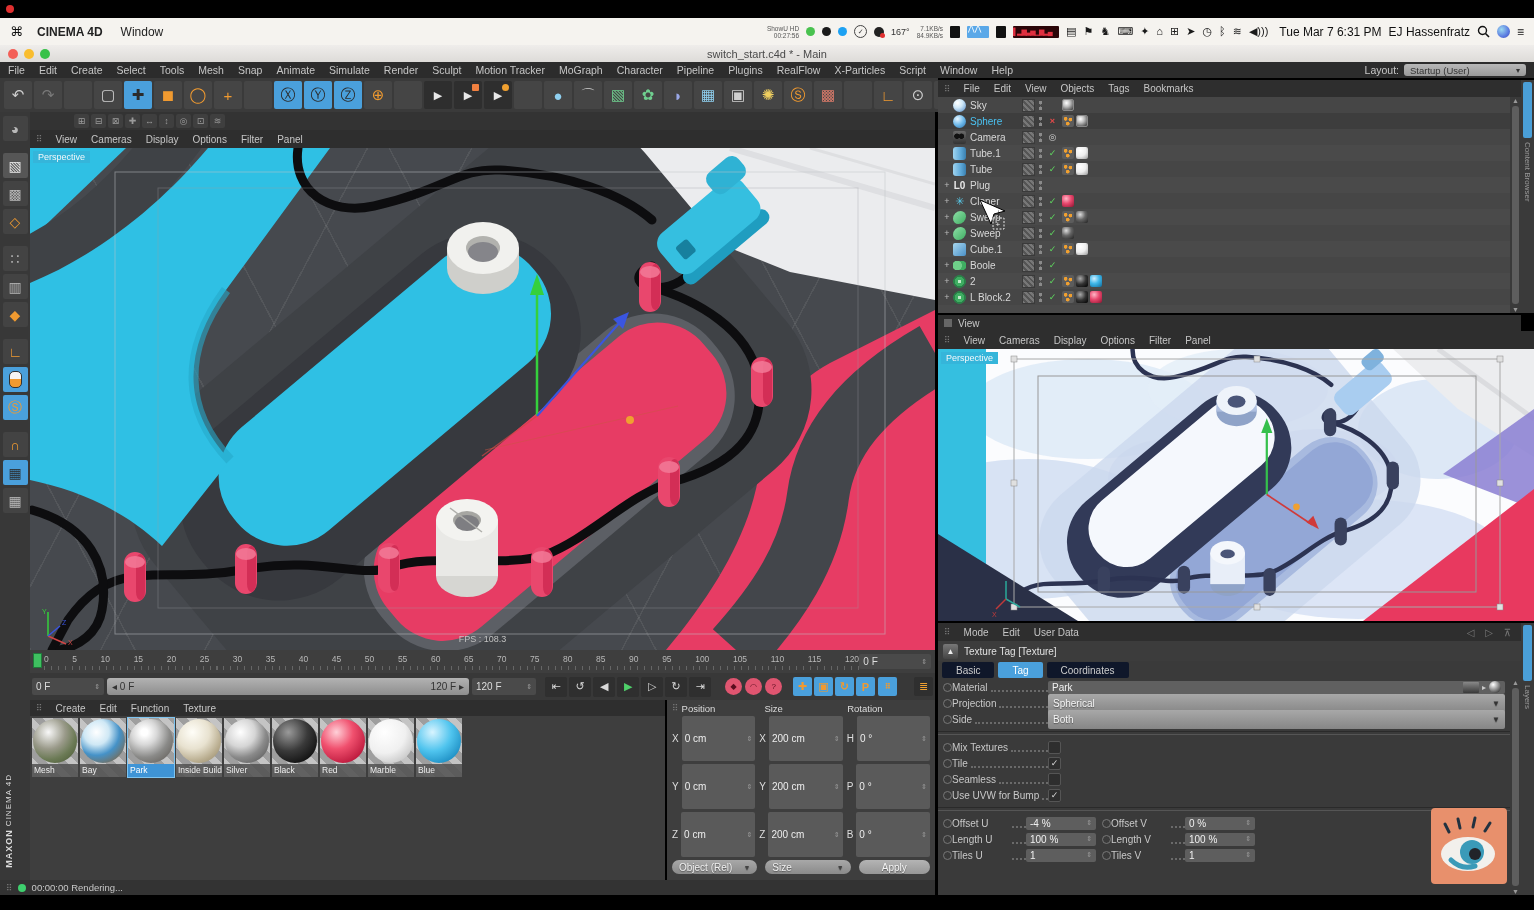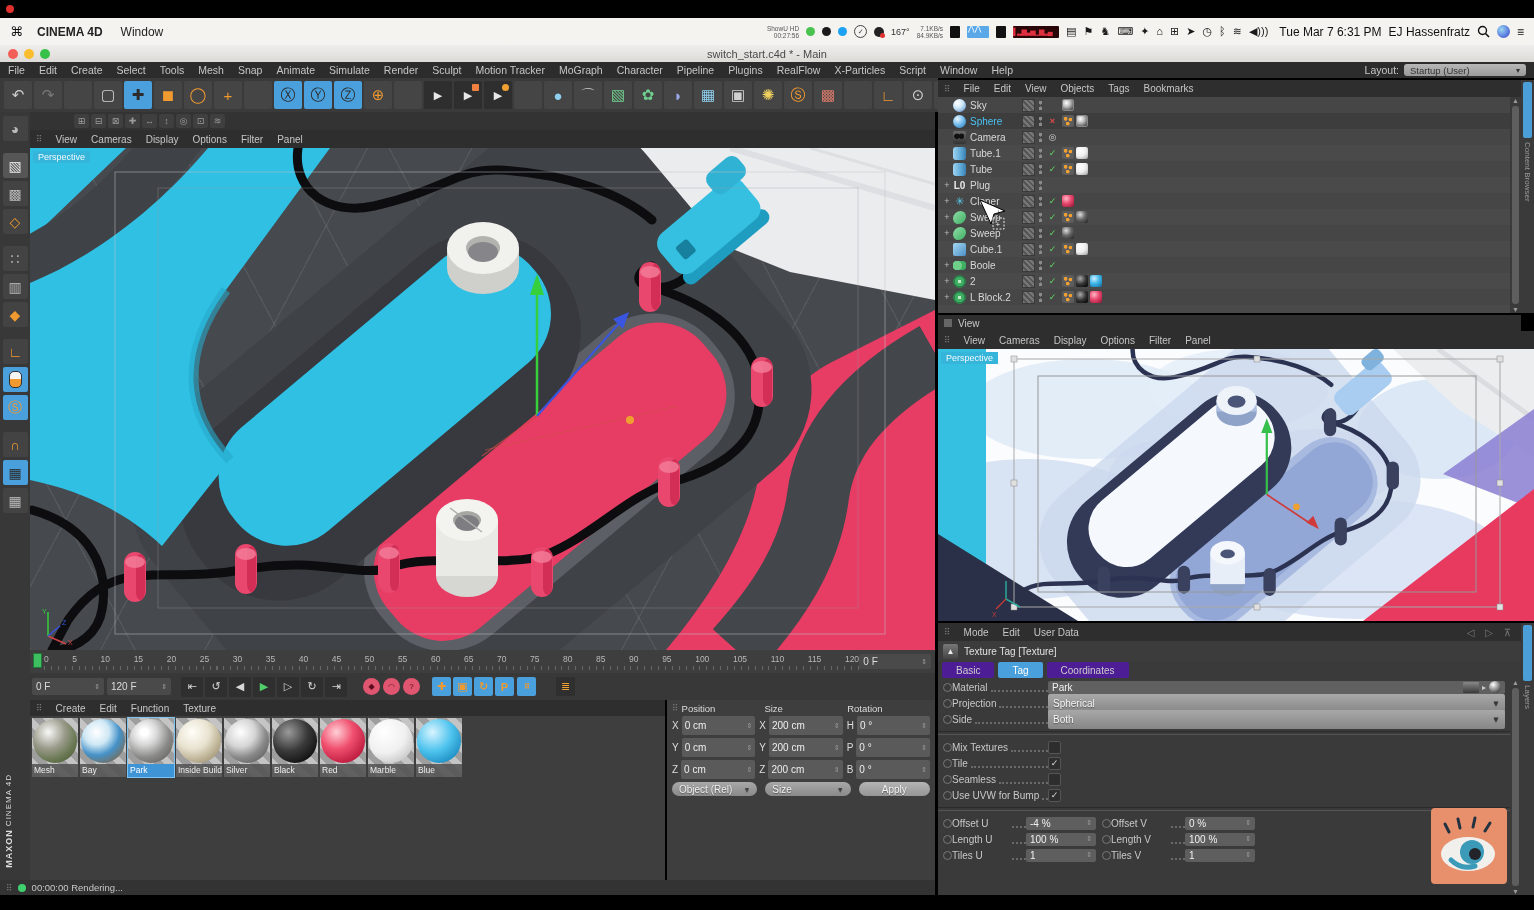--- a/index.html
+++ b/index.html
@@ -144,21 +144,21 @@
   .b-red{background:radial-gradient(circle at 35% 30%,#ffd0d8,#f0506e 40%,#c21f42 75%,#8e1430);}
   .b-marble{background:radial-gradient(circle at 35% 30%,#ffffff,#f0f0f0 50%,#c9c9c9 80%,#a8a8a8);}
   .b-blue{background:radial-gradient(circle at 35% 30%,#d8f4ff,#4fc4ee 45%,#1e8fc4 80%,#0e6a9a);}
   
   #coords{left:667px;top:700px;width:268px;height:180px;background:#3e3e3e;padding:3px 5px;box-sizing:border-box;}
   #coords .hd{display:flex;font-size:9.5px;color:#ddd;margin-bottom:2px;gap:0;}
   #coords .hd span{flex:1;}
   .crow{display:flex;gap:4px;margin-bottom:3px;}
   .cpair{display:flex;align-items:center;flex:1;gap:3px;color:#ddd;}
   .cfield{background:#5a5a5a;border-radius:2px;height:13px;flex:1;display:flex;align-items:center;
-          justify-content:space-between;padding:3px 3px;color:#eee;}
+          justify-content:space-between;padding:16px 3px;color:#eee;}
   .spn{color:#9a9a9a;font-size:7px;}
   .cdrops{display:flex;gap:8px;margin-top:3px;}
   .cdrop{background:linear-gradient(#a8a8a8,#8a8a8a);border-radius:7px;height:14px;flex:1;color:#efefef;
          text-shadow:0 1px 1px #555;display:flex;align-items:center;justify-content:space-between;padding:0 7px;}
   .capply{background:linear-gradient(#b4b4b4,#969696);border-radius:7px;height:14px;flex:1;color:#f5f5f5;
           text-shadow:0 1px 1px #555;display:flex;align-items:center;justify-content:center;}
   
   #statusbar{left:0;top:880px;width:935px;height:15px;background:#333;display:flex;align-items:center;
              padding:0 6px;box-sizing:border-box;gap:6px;font-size:9.5px;}
   .gdot{width:8px;height:8px;border-radius:50%;background:#3ecf6e;}
@@ -214,21 +214,21 @@
   #rv-menu{left:938px;top:331px;width:596px;height:18px;}
   #renderview{left:938px;top:349px;width:596px;height:272px;background:#fff;overflow:hidden;}
   
   #am-menu{left:938px;top:623px;width:583px;height:18px;justify-content:flex-start;}
   #am-menu .right{margin-left:auto;color:#777;letter-spacing:4px;}
   #am-title{left:938px;top:641px;width:583px;height:20px;background:#3c3c3c;display:flex;align-items:center;
             gap:6px;padding:0 5px;box-sizing:border-box;color:#e0e0e0;}
   .ticon{width:15px;height:15px;background:linear-gradient(#777,#444);border-radius:2px;color:#eee;font-size:8px;
          display:flex;align-items:center;justify-content:center;}
   #am-tabs{left:938px;top:661px;width:583px;height:18px;background:#3a3a3a;display:flex;gap:4px;padding:1px 4px;box-sizing:border-box;}
-  .atab{background:#4c1d95;color:#ccc;border-radius:2px;padding:1px 14px;display:flex;align-items:center;}
+  .atab{background:#0f172a;color:#ccc;border-radius:2px;padding:1px 14px;display:flex;align-items:center;}
   .atab.active{background:#4aa0dc;color:#fff;}
   #am-body{left:938px;top:679px;width:583px;height:216px;background:#3a3a3a;overflow:hidden;padding-right:11px;box-sizing:border-box;}
   .asection{background:#4c4c4c;color:#eee;font-weight:bold;padding:2px 5px;margin-bottom:2px;}
   .arow{display:flex;align-items:center;height:16px;padding:0 5px;gap:0;}
   .abullet{width:9px;height:9px;border:1.5px solid #777;border-radius:50%;box-sizing:border-box;flex:none;}
   .alabel{color:#c8c8c8;white-space:nowrap;}
   .adots{flex:1;border-bottom:2px dotted #6a6a6a;height:7px;max-width:none;}
   .alabelbox{width:96px;display:flex;align-items:center;gap:3px;flex:none;}
   .afield{flex:1;background:#606060;border-radius:2px;height:13px;display:flex;align-items:center;
           padding:0 4px;color:#f0f0f0;gap:3px;}
@@ -655,20 +655,21 @@
         <line x1="507" y1="268" x2="592" y2="172" stroke="#3a55e0" stroke-width="2"></line>
         <polygon points="599,164 583,171 593,181" fill="#3a55e0"></polygon>
         <line x1="507" y1="268" x2="452" y2="308" stroke="#d04545" stroke-width="1.5" opacity="0.7"></line>
         <line x1="455" y1="302" x2="648" y2="258" stroke="#cc5544" stroke-width="1" opacity="0.5"></line>
         <circle cx="600" cy="272" r="4" fill="#f0a030"></circle>
       </g>
 
       <rect x="85" y="24" width="770" height="462" fill="none" stroke="#c2c6ca" opacity="0.5"></rect>
       <rect x="128" y="40" width="700" height="420" fill="none" stroke="#9a9ea2" opacity="0.35"></rect>
     </svg>
+    <div id="fps">FPS : 108.3</div>
     <svg id="vpaxis" width="42" height="42" viewBox="0 0 42 42">
       <line x1="12" y1="32" x2="12" y2="8" stroke="#35d03c" stroke-width="1.5"></line>
       <line x1="12" y1="32" x2="30" y2="40" stroke="#d04545" stroke-width="1.5"></line>
       <line x1="12" y1="32" x2="24" y2="22" stroke="#3a55e0" stroke-width="1.5"></line>
       <text x="6" y="10" fill="#35d03c" font-size="7">Y</text>
       <text x="32" y="41" fill="#d04545" font-size="7">X</text>
       <text x="26" y="21" fill="#3a55e0" font-size="7">Z</text>
     </svg>
   </div>
 
@@ -705,20 +706,24 @@
         <span>0 F</span>
         <span class="spn">⇕</span>
       </span>
   </div>
 
   <div class="abs" id="transport">
     <span class="tfield" style="width:64px">
         <span>0 F</span>
         <span class="spn">⇕</span>
       </span>
+    <span id="scrub">
+      <span>◂ <span>0 F</span></span>
+      <span><span>120 F</span> ▸</span>
+    </span>
     <span class="tfield" style="width:56px">
         <span>120 F</span>
         <span class="spn">⇕</span>
       </span>
     <span style="width:4px"></span>
     <span class="mrow" style="gap:2px">
         <span class="null tbt">
           <span>⇤</span>
         </span>
         <span class="null tbt">

